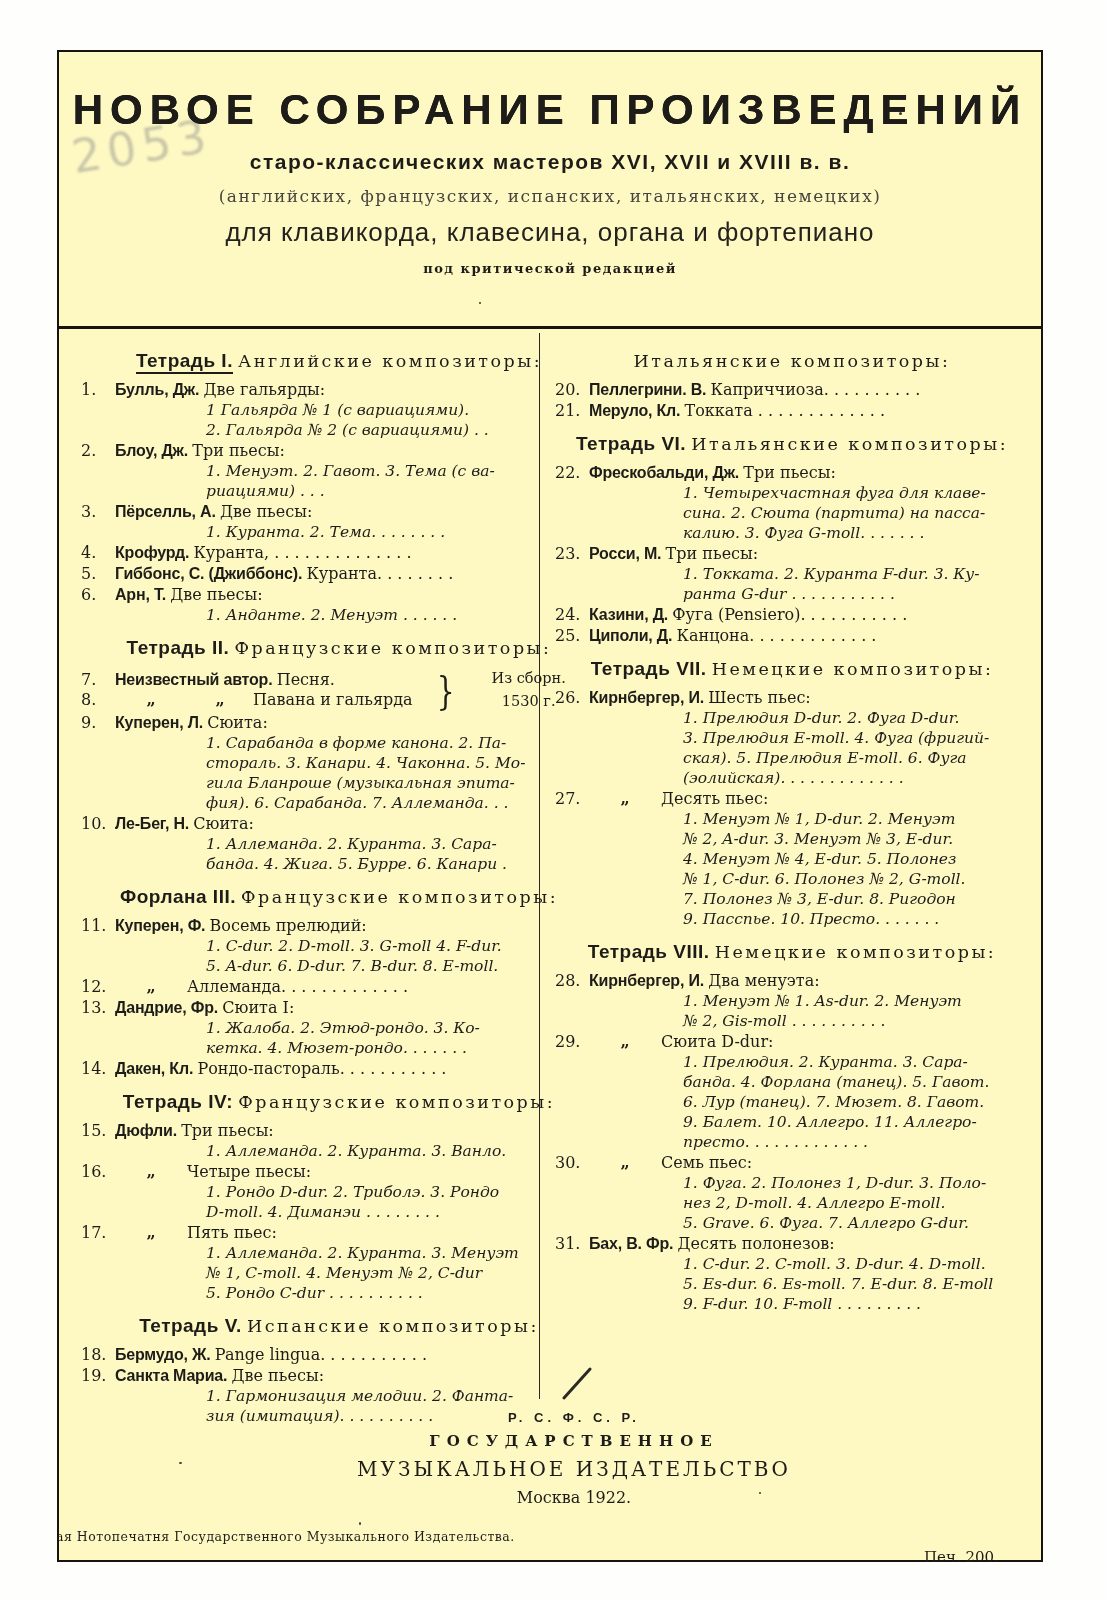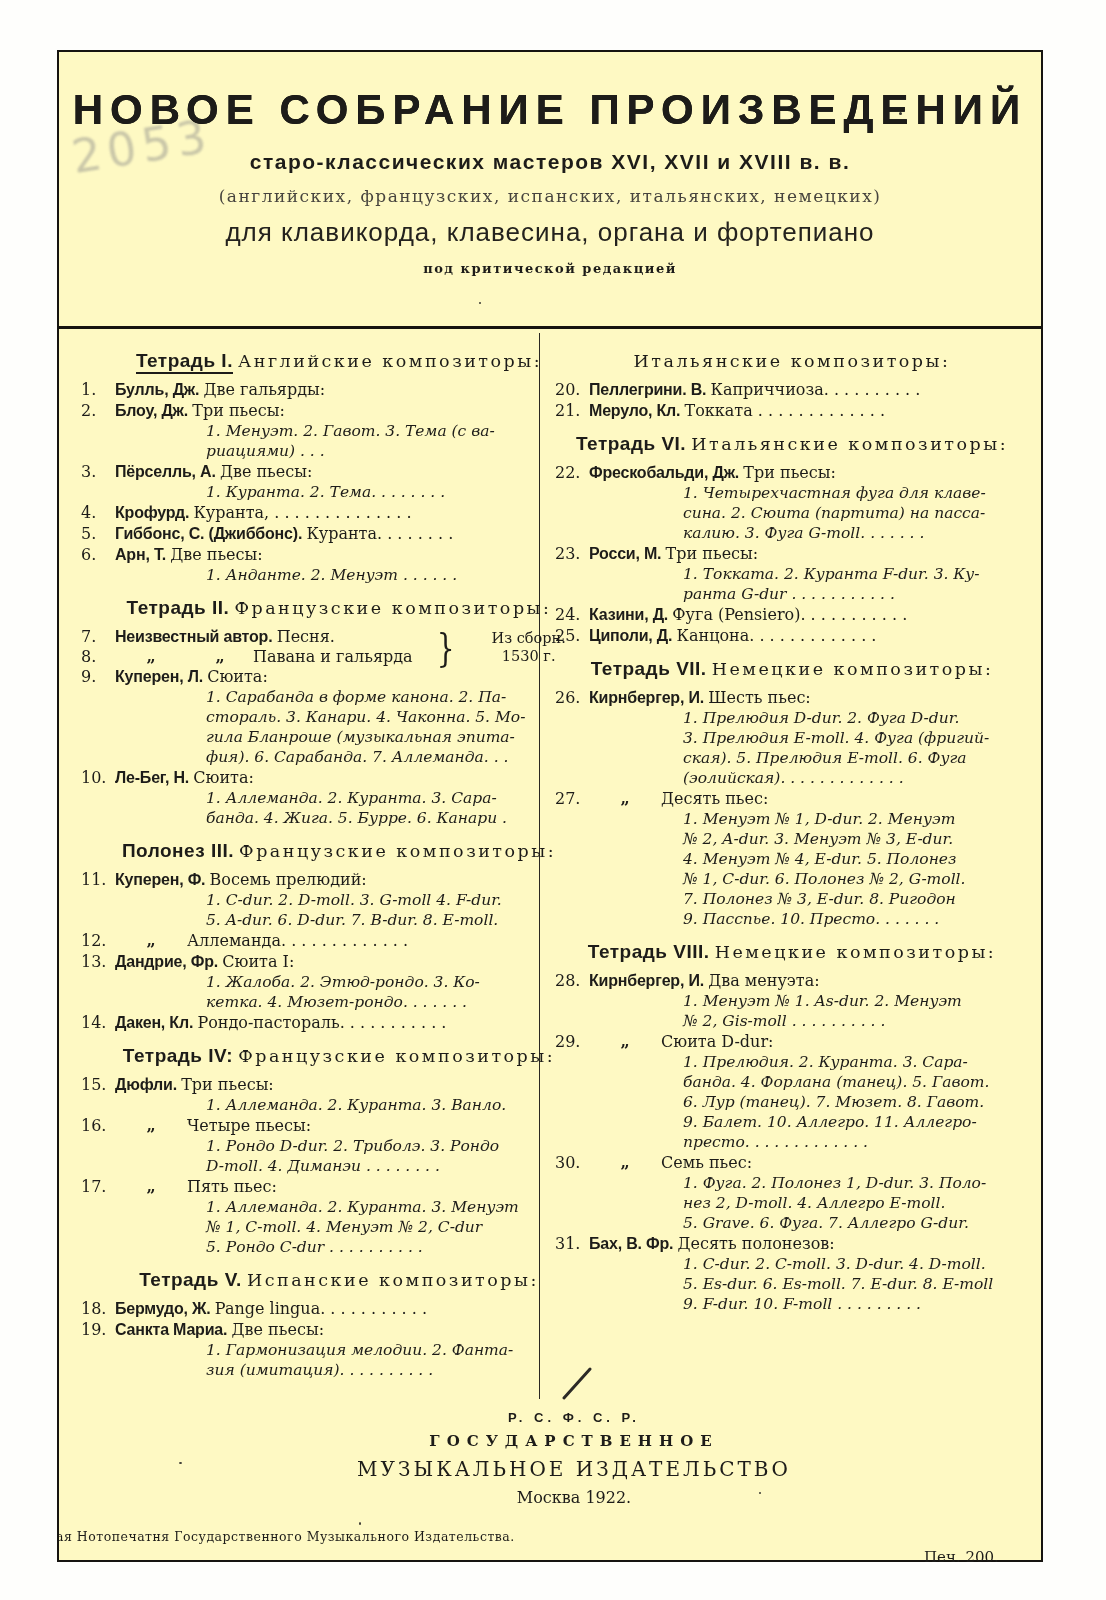--- a/index.html
+++ b/index.html
@@ -70,21 +70,21 @@
     font-size:15.5px;line-height:20px;
   }
   .col-right .pieces{margin-left:128px;}
   
   .pair{display:flex;align-items:center;}
   .pair-main{flex:0 0 352px;}
   .brace{
     flex:0 0 16px;font-size:40px;font-weight:normal;line-height:40px;
     transform:scaleX(.7);font-family:"DejaVu Serif",serif;
   }
-  .pair-note{flex:1;font-size:14.5px;line-height:18px;text-align:center;padding-left:2px;}
+  .pair-note{flex:1;font-size:14.5px;line-height:23px;text-align:center;padding-left:2px;}
   
   .ftr{position:absolute;top:1358px;left:0;width:100%;text-align:center;padding-left:24px;}
   .f-rsfsr{font-family:"Liberation Sans",sans-serif;font-weight:bold;font-size:13px;letter-spacing:4px;}
   .f-gos{margin-top:7px;font-size:15px;font-weight:bold;letter-spacing:7px;}
   .f-muz{margin-top:7px;font-size:20px;letter-spacing:3px;}
   .f-city{margin-top:7px;font-size:16px;}
   .penstroke{
     position:absolute;left:497px;top:1330px;width:42px;height:3px;background:#2c2a26;
     transform:rotate(-48deg);border-radius:2px;
   }
@@ -111,20 +111,22 @@
   <div class="hrule"></div>
   <div class="vdiv"></div>
 
   <div class="col col-left" id="col-left">
       <div class="sec-head"><span class="sec-label u">Тетрадь I.</span> <span class="sec-rest">Английские композиторы:</span></div>
       <div class="item">
         <div class="row">
           <span class="num">1.</span>
           <span class="bodyline"><span class="name">Булль, Дж. </span><span class="title">Две гальярды:</span></span>
         </div>
+        <div class="pieces">1  Гальярда № 1 (с вариациями).
+2. Гальярда № 2 (с вариациями) . .</div>
       </div>
       <div class="item">
         <div class="row">
           <span class="num">2.</span>
           <span class="bodyline"><span class="name">Блоу, Дж. </span><span class="title">Три пьесы:</span></span>
         </div>
         <div class="pieces">1. Менуэт. 2. Гавот. 3. Тема (с ва-
 риациями) . . .</div>
       </div>
       <div class="item">
@@ -182,21 +184,21 @@
 фия). 6. Сарабанда. 7. Аллеманда. . .</div>
       </div>
       <div class="item">
         <div class="row">
           <span class="num">10.</span>
           <span class="bodyline"><span class="name">Ле-Бег, Н. </span><span class="title">Сюита:</span></span>
         </div>
         <div class="pieces">1. Аллеманда. 2. Куранта. 3. Сара-
 банда. 4. Жига. 5. Бурре. 6. Канари .</div>
       </div>
-      <div class="sec-head"><span class="sec-label">Полонез III.</span> <span class="sec-rest">Французские композиторы:</span></div>
+      <div class="sec-head"><span class="sec-label">Форлана III.</span> <span class="sec-rest">Французские композиторы:</span></div>
       <div class="item">
         <div class="row">
           <span class="num">11.</span>
           <span class="bodyline"><span class="name">Куперен, Ф. </span><span class="title">Восемь прелюдий:</span></span>
         </div>
         <div class="pieces">1. C-dur. 2. D-moll. 3. G-moll 4. F-dur.
 5. A-dur. 6. D-dur. 7. B-dur. 8. E-moll.</div>
       </div>
       <div class="item">
         <div class="row">

